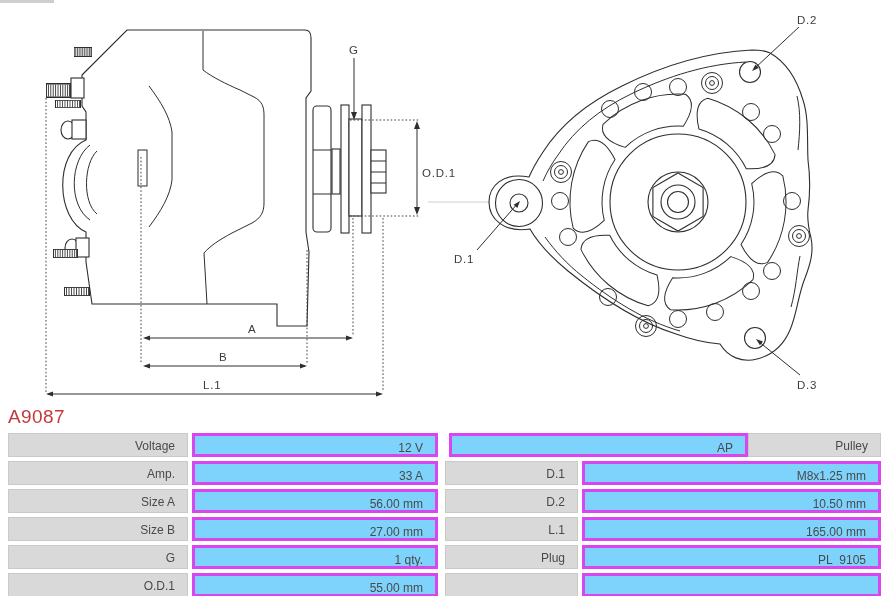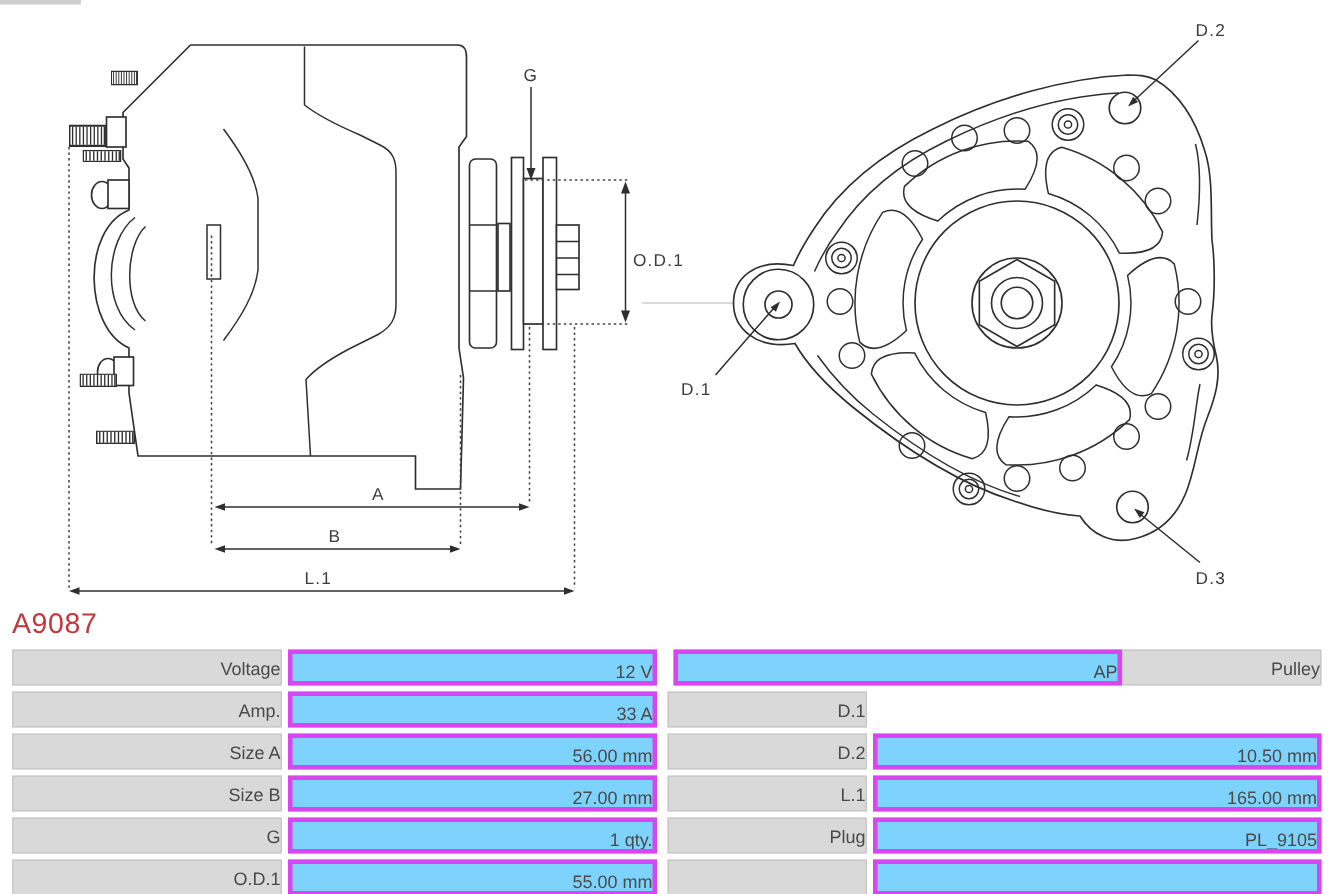--- a/index.html
+++ b/index.html
@@ -7,21 +7,21 @@
        font-family:"Liberation Sans",sans-serif;}
   .artifact{position:absolute;left:0;top:0;width:54px;height:3px;background:#bdbdbd;opacity:.75;}
   #drawings{position:absolute;left:0;top:0;}
   .part-number{position:absolute;left:8px;top:406px;font-size:19px;letter-spacing:.4px;
                color:#c2393b;font-weight:400;}
   .spec{position:absolute;top:433px;}
   .spec-left{left:8px;width:430px;}
   .spec-right{left:445px;width:436px;}
   .spec-row{display:flex;height:24px;margin-bottom:4px;}
   .spec-cell{box-sizing:border-box;height:24px;line-height:22px;font-size:12px;
-             color:#4a4a4a;text-align:right;padding:1px 0 0 4px;overflow:hidden;}
+             color:#4a4a4a;text-align:right;padding:1px 12px 0 4px;overflow:hidden;}
   .spec-label{background:#d9d9d9;border:1px solid #c9c9c9;}
   .spec-value{background:#7dd3fc;border:3px solid #d946ef;flex:1;margin-left:4px;}
   .spec-left .spec-label{width:180px;}
   .spec-right .spec-label{width:133px;}
   svg text{font-family:"Liberation Sans",sans-serif;font-size:11.5px;fill:#3c3c3c;letter-spacing:.8px;}
   .ln{stroke:#2e2e2e;stroke-width:1.1;fill:none;}
   .lnf{stroke:#2e2e2e;stroke-width:1.1;fill:#fff;}
   .thin{stroke:#2e2e2e;stroke-width:1;fill:none;}
   .dot{stroke:#3f3f3f;stroke-width:1;fill:none;stroke-dasharray:1.6 2.1;}
   .dim{stroke:#2e2e2e;stroke-width:1;fill:none;}
@@ -248,20 +248,21 @@
   </div>
 </div>
 
 <div class="spec spec-right">
   <div class="spec-row">
     <div class="spec-cell spec-value">AP</div>
     <div class="spec-cell spec-label">Pulley</div>
   </div>
   <div class="spec-row">
     <div class="spec-cell spec-label">D.1</div>
+    <div class="spec-cell spec-value">M8x1.25 mm</div>
   </div>
   <div class="spec-row">
     <div class="spec-cell spec-label">D.2</div>
     <div class="spec-cell spec-value">10.50 mm</div>
   </div>
   <div class="spec-row">
     <div class="spec-cell spec-label">L.1</div>
     <div class="spec-cell spec-value">165.00 mm</div>
   </div>
   <div class="spec-row">

